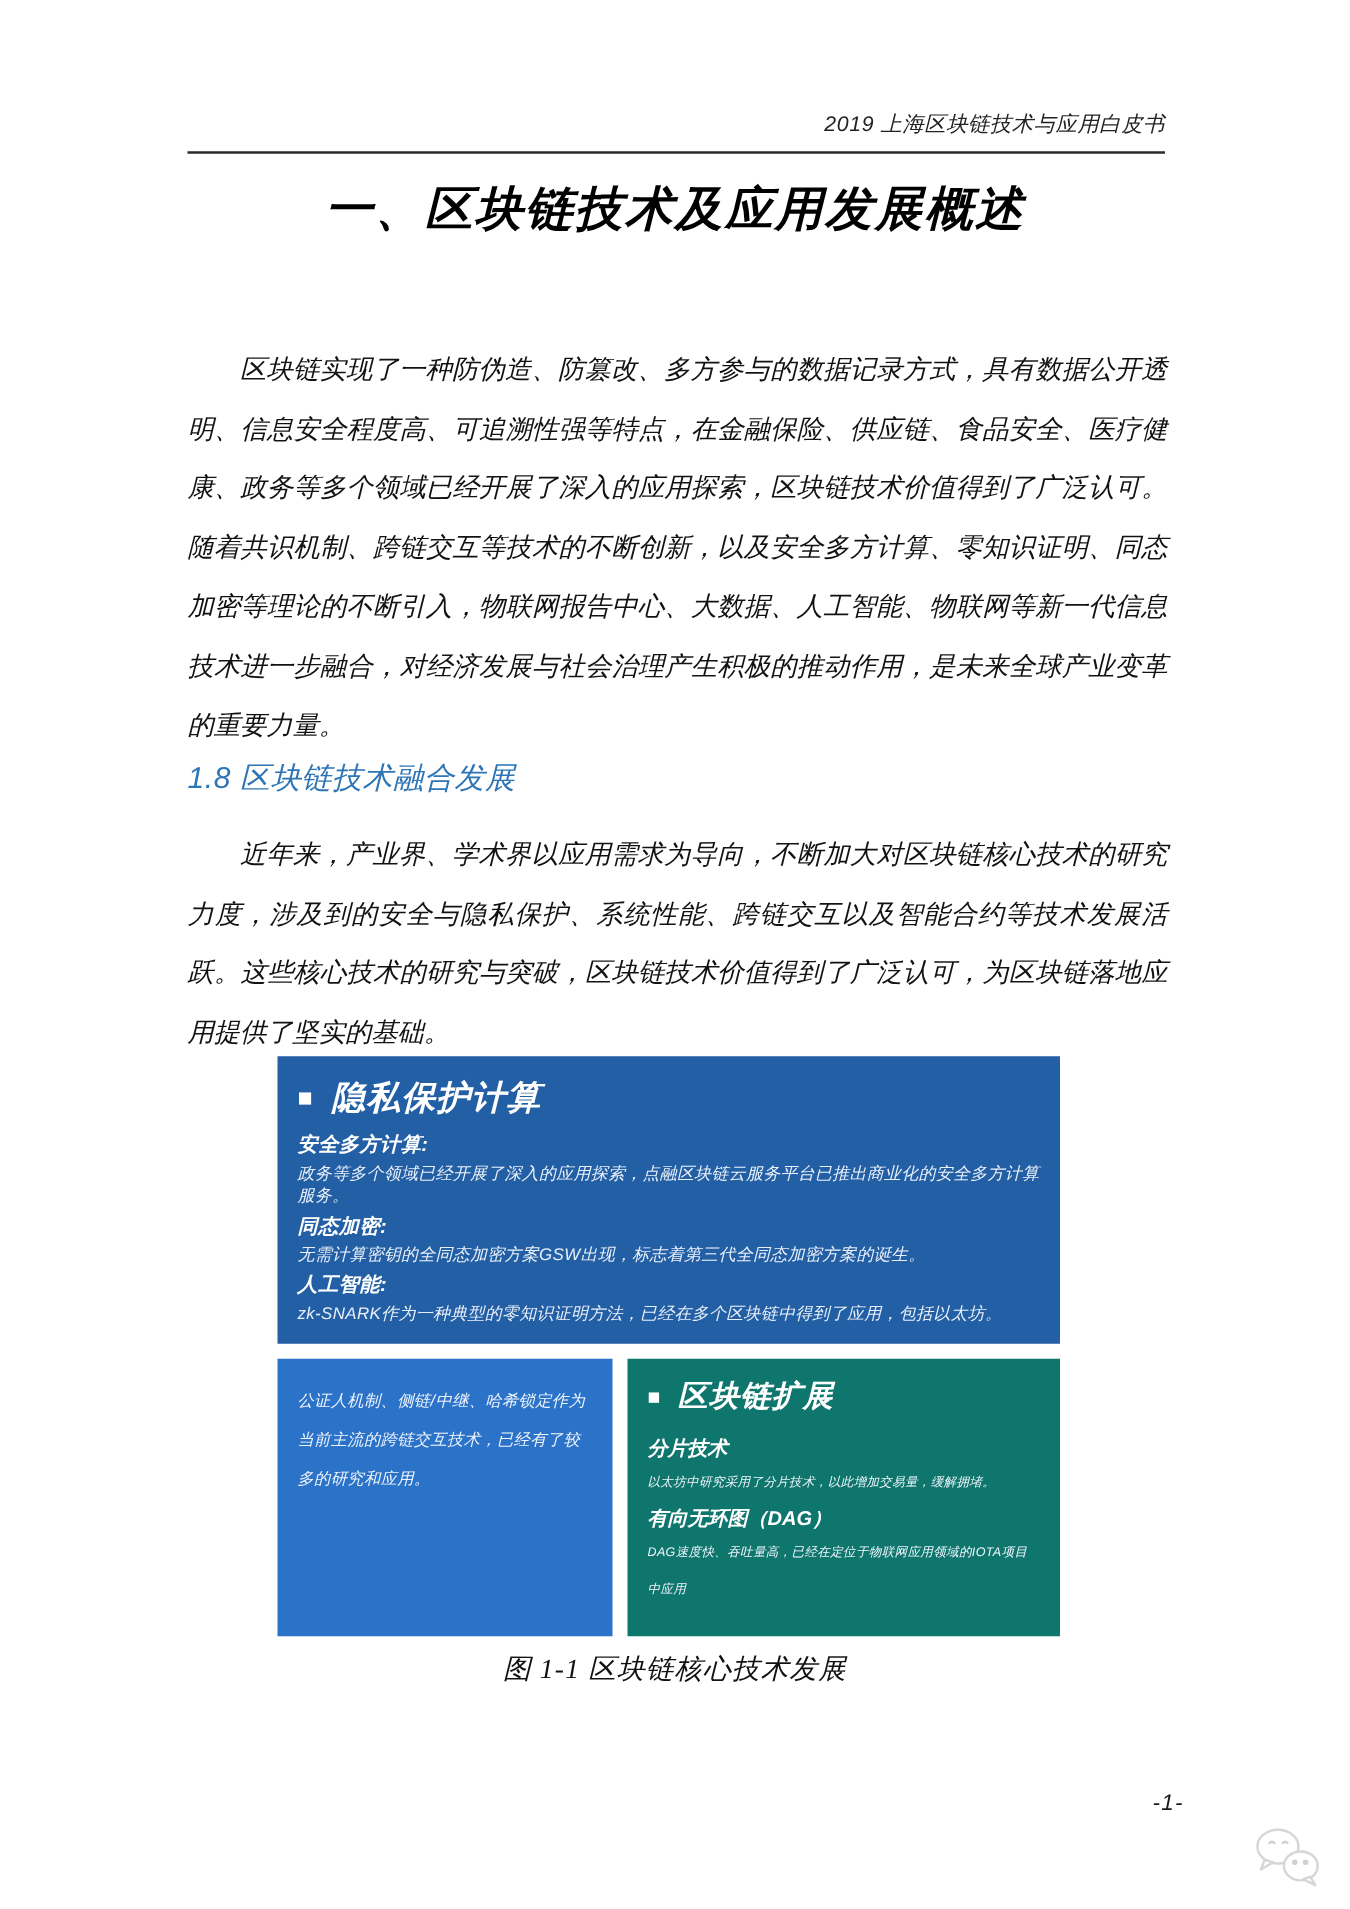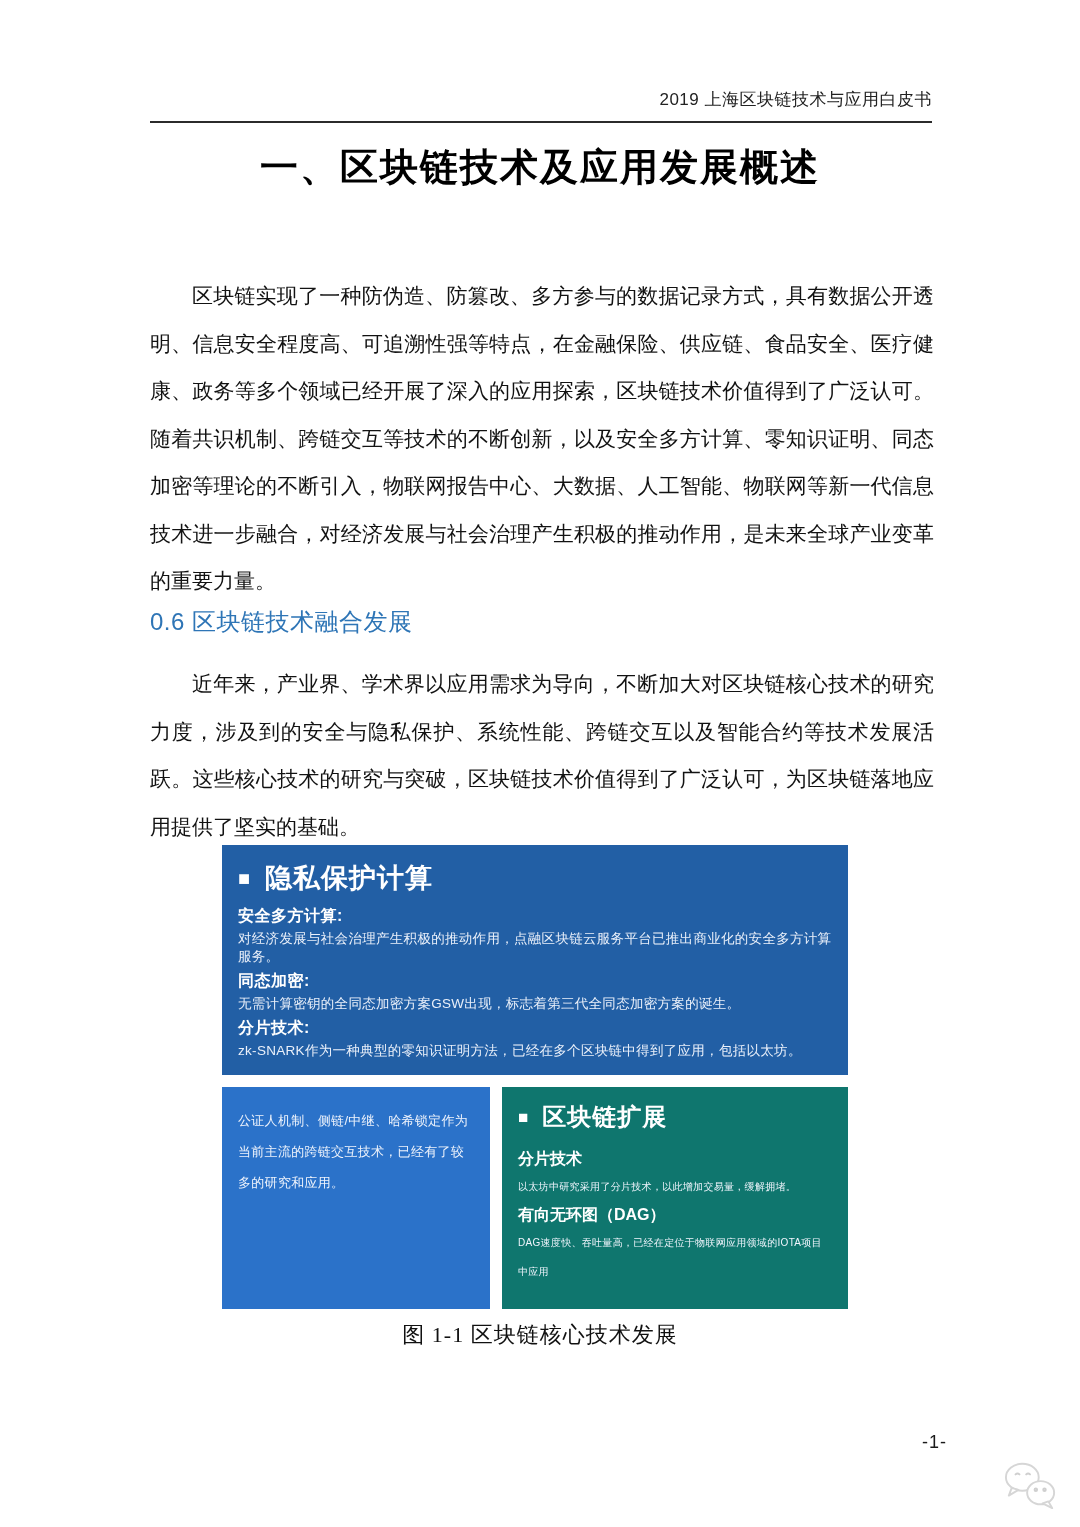--- a/index.html
+++ b/index.html
@@ -5,20 +5,21 @@
   * { margin: 0; padding: 0; box-sizing: border-box; }
   html, body { background: #ffffff; }
   .page {
     position: relative;
     width: 1080px;
     height: 1527px;
     background: #ffffff;
     font-family: "Liberation Sans", sans-serif;
     color: #1a1a1a;
     overflow: hidden;
+    font-style: italic;
   }
   .doc-header {
     position: absolute;
     top: 88px; right: 148px;
     font-size: 17px;
     color: #222;
     letter-spacing: 0.5px;
   }
   .header-rule {
     position: absolute;
@@ -165,35 +166,35 @@
 
 <div class="page">
 
   <div class="doc-header">2019 上海区块链技术与应用白皮书</div>
   <div class="header-rule"></div>
 
   <h1 class="main-title">一、区块链技术及应用发展概述</h1>
 
   <p class="body-para para-1">区块链实现了一种防伪造、防篡改、多方参与的数据记录方式，具有数据公开透明、信息安全程度高、可追溯性强等特点，在金融保险、供应链、食品安全、医疗健康、政务等多个领域已经开展了深入的应用探索，区块链技术价值得到了广泛认可。随着共识机制、跨链交互等技术的不断创新，以及安全多方计算、零知识证明、同态加密等理论的不断引入，物联网报告中心、大数据、人工智能、物联网等新一代信息技术进一步融合，对经济发展与社会治理产生积极的推动作用，是未来全球产业变革的重要力量。</p>
 
-  <h2 class="section-heading">0.6 区块链技术融合发展</h2>
+  <h2 class="section-heading">1.8 区块链技术融合发展</h2>
 
   <p class="body-para para-2">近年来，产业界、学术界以应用需求为导向，不断加大对区块链核心技术的研究力度，涉及到的安全与隐私保护、系统性能、跨链交互以及智能合约等技术发展活跃。这些核心技术的研究与突破，区块链技术价值得到了广泛认可，为区块链落地应用提供了坚实的基础。</p>
 
   <div class="figure-wrap">
 
     <div class="box privacy-box">
       <div class="box-title">
         <span class="bullet">■</span><span>隐私保护计算</span>
       </div>
       <div class="item-label">安全多方计算:</div>
-      <div class="item-text">对经济发展与社会治理产生积极的推动作用，点融区块链云服务平台已推出商业化的安全多方计算服务。</div>
+      <div class="item-text">政务等多个领域已经开展了深入的应用探索，点融区块链云服务平台已推出商业化的安全多方计算服务。</div>
       <div class="item-label">同态加密:</div>
       <div class="item-text">无需计算密钥的全同态加密方案GSW出现，标志着第三代全同态加密方案的诞生。</div>
-      <div class="item-label">分片技术:</div>
+      <div class="item-label">人工智能:</div>
       <div class="item-text">zk-SNARK作为一种典型的零知识证明方法，已经在多个区块链中得到了应用，包括以太坊。</div>
     </div>
 
     <div class="bottom-row">
 
       <div class="box crosschain-box">
         <div class="crosschain-text">公证人机制、侧链/中继、哈希锁定作为当前主流的跨链交互技术，已经有了较多的研究和应用。</div>
       </div>
 
       <div class="box expansion-box">

